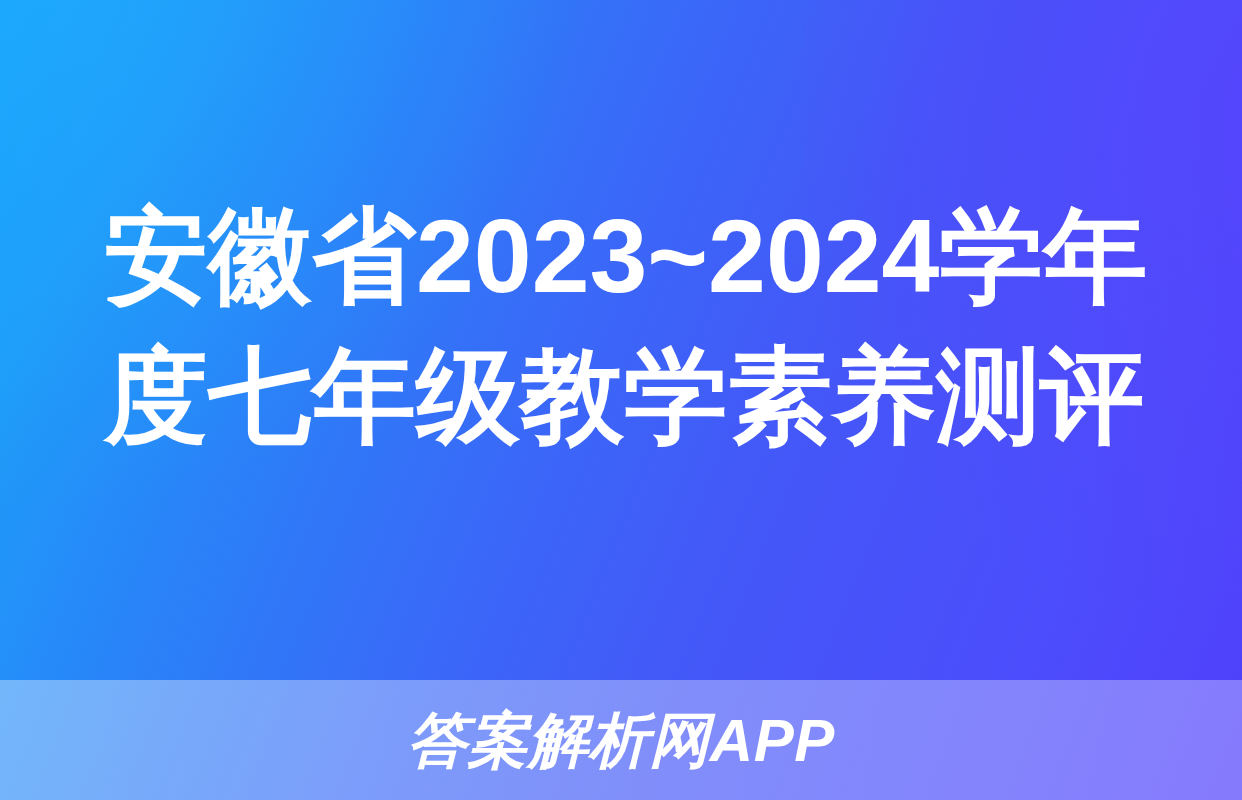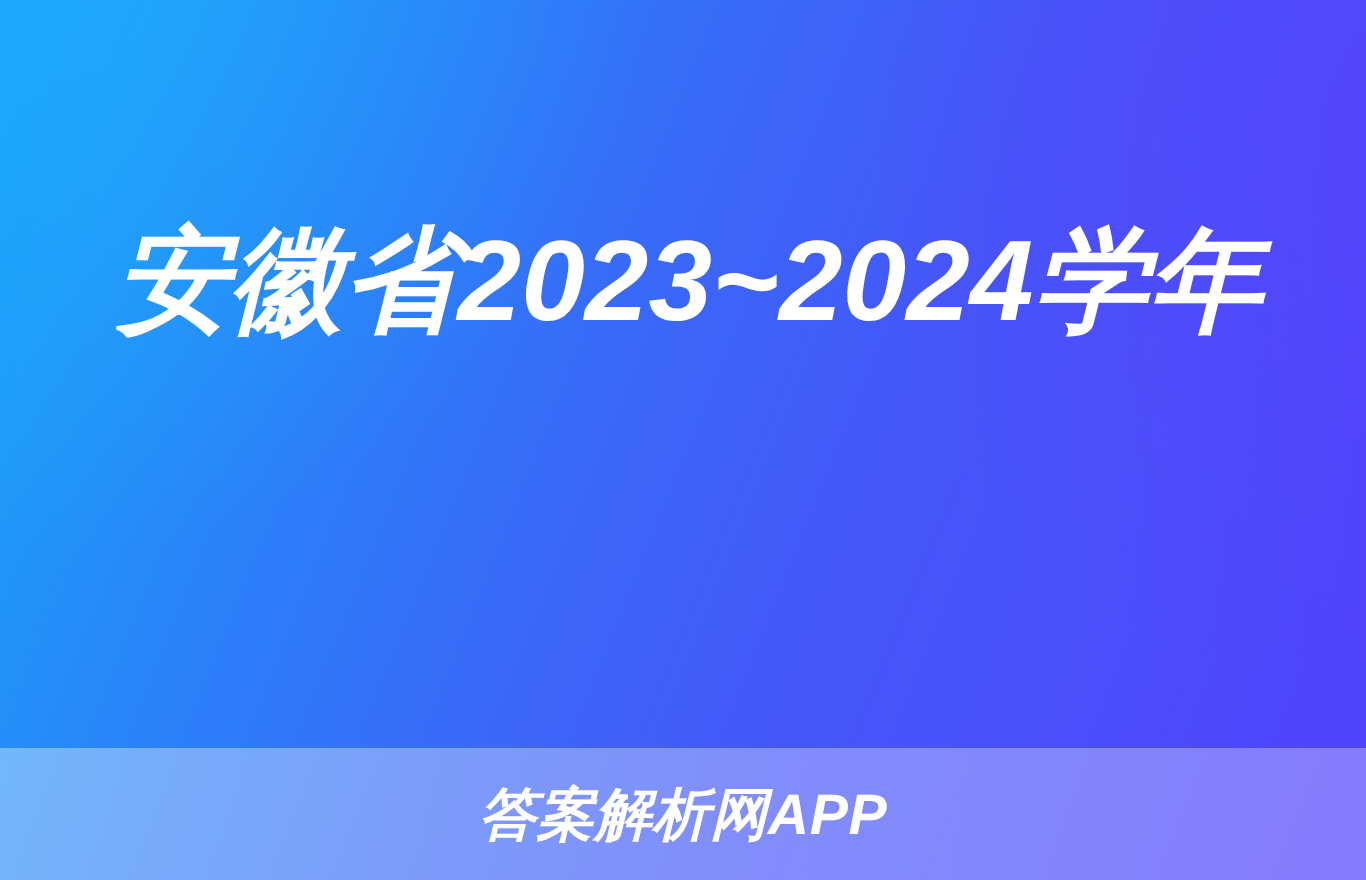--- a/index.html
+++ b/index.html
@@ -63,21 +63,20 @@
   }
 
   .title-block {
     position: absolute;
     left: 0;
     top: 186px;
     width: 1242px;
     z-index: 3;
     color: #ffffff;
     font-weight: 700;
-    font-style: italic;
     font-size: 104px;
     line-height: 140px;
     letter-spacing: 0px;
     white-space: nowrap;
   }
 
   .title-line {
     display: block;
     height: 140px;
     padding: 0 104px;
@@ -100,33 +99,34 @@
                   rgba(255, 255, 255, 0.30) 100%);
     display: flex;
     align-items: center;
     justify-content: center;
   }
 
   .footer-text {
     color: #ffffff;
     font-weight: 700;
     font-style: italic;
-    font-size: 52px;
+    font-size: 60px;
     line-height: 44px;
     letter-spacing: 0.5px;
     white-space: nowrap;
     margin-top: 2px;
   }
 </style>
 </head>
 <body>
 
 <div id="poster">
 
   <div class="title-block">
     <span class="title-line left">安徽省2023~2024学年</span>
+    <span class="title-line left">度七年级教学素养测评</span>
   </div>
 
   <div class="footer-bar">
     <span class="footer-text">答案解析网APP</span>
   </div>
 
 </div>
 
 </body></html>

